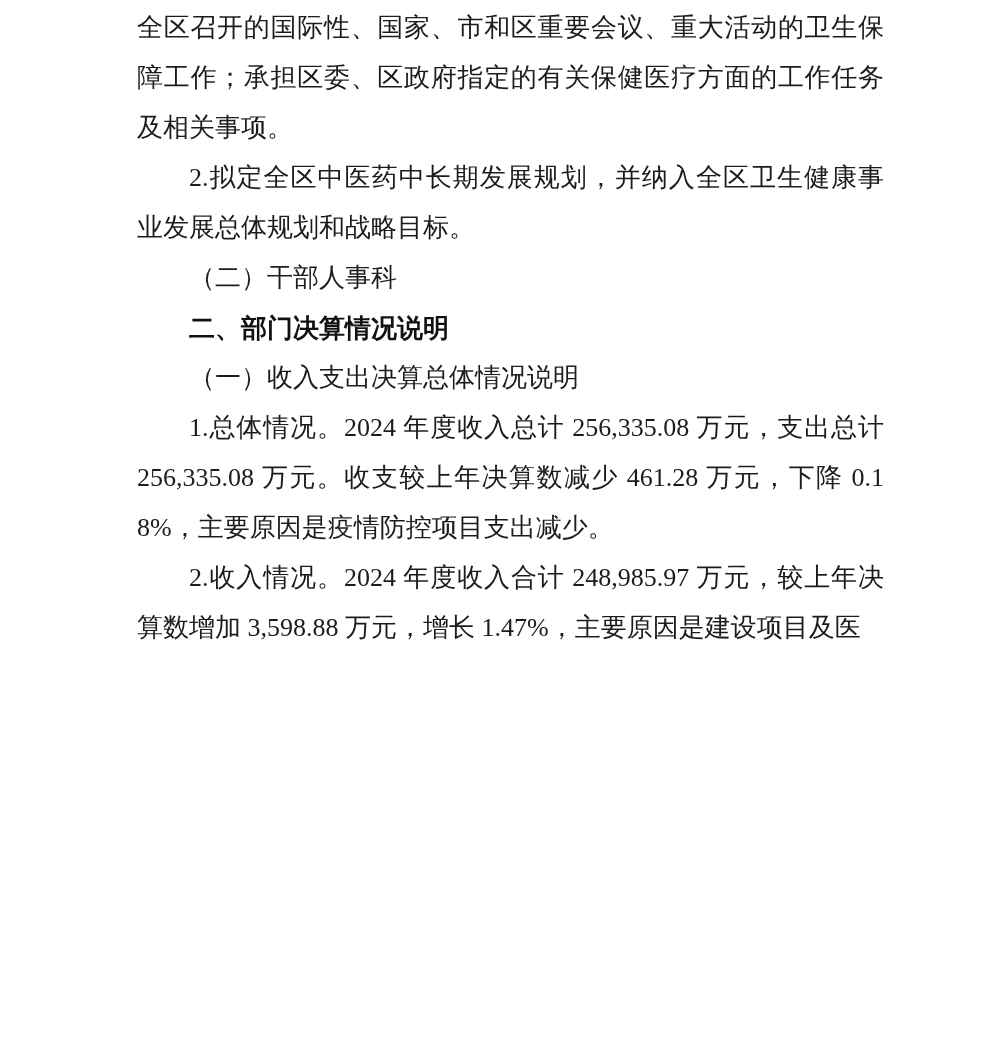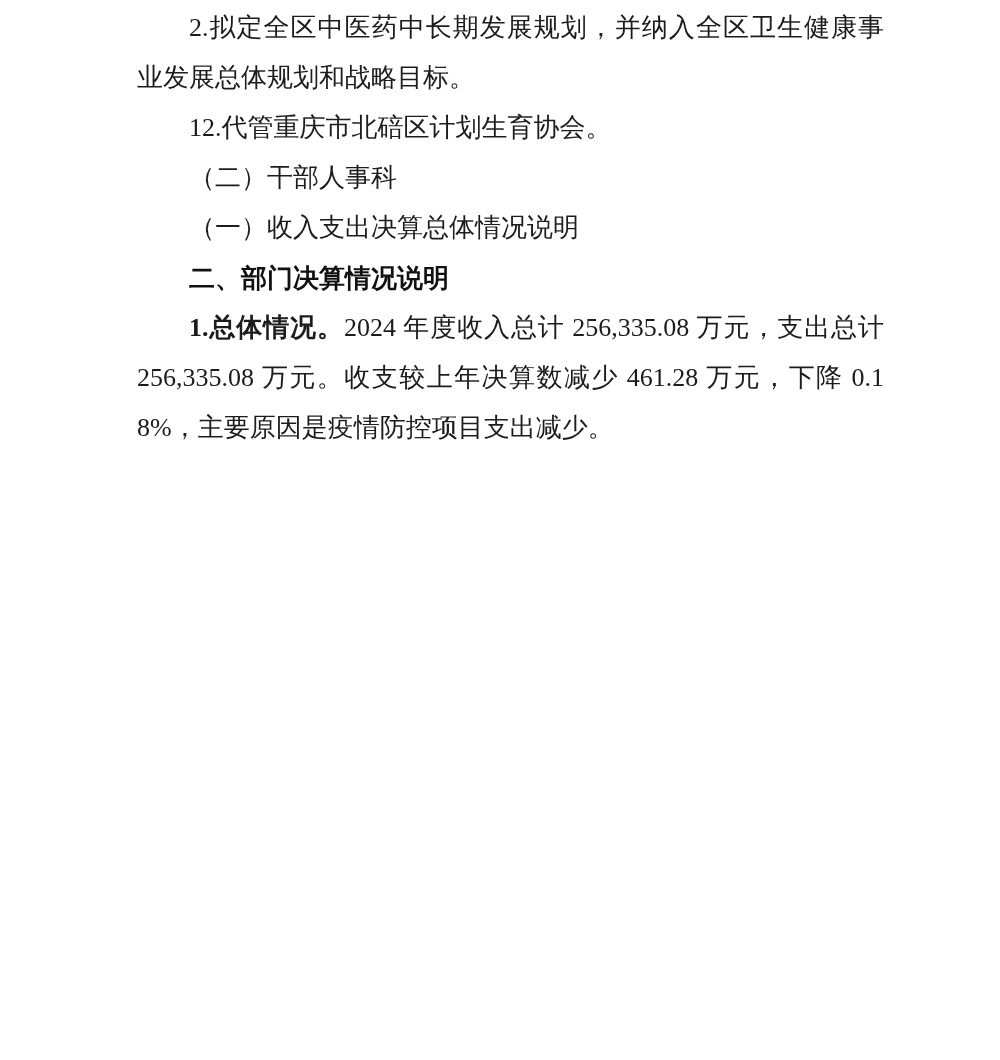--- a/index.html
+++ b/index.html
@@ -35,39 +35,40 @@
   .para.noindent {
     text-indent: 0;
   }
   .para.heading {
     font-family: "Liberation Sans", "DejaVu Sans", sans-serif;
     font-weight: bold;
     text-align: left;
     color: #111111;
   }
   .lead {
-    font-weight: bold;
+    font-weight: normal;
   }
 </style>
 </head>
 <body>
 
 <div class="page">
   <div class="text-block">
 
+    <p class="para noindent"><span>全区召开的国际性、国家、市和区重要会议、重大活动的卫生保障工作；承担区委、区政府指定的有关保健医疗方面的工作任务及相关事项。</span></p>
 
     <p class="para"><span>2.拟定全区中医药中长期发展规划，并纳入全区卫生健康事业发展总体规划和战略目标。</span></p>
 
-    <p class="para"><span>12.代管重庆市北碚区计划生育协会。</span></p>
 
 
     <p class="para"><span>（二）干部人事科</span></p>
 
 
+    <p class="para heading"><span>二、部门决算情况说明</span></p>
+
     <p class="para"><span>（一）收入支出决算总体情况说明</span></p>
-
-    <p class="para heading"><span>二、部门决算情况说明</span></p>
 
     <p class="para"><span class="lead">1.总体情况。</span><span>2024 年度收入总计 256,335.08 万元，支出总计 256,335.08 万元。收支较上年决算数减少 461.28 万元，下降 0.18%，主要原因是疫情防控项目支出减少。</span></p>
 
+    <p class="para"><span class="lead">2.收入情况。</span><span>2024 年度收入合计 248,985.97 万元，较上年决算数增加 3,598.88 万元，增长 1.47%，主要原因是建设项目及医</span></p>
 
   </div>
 </div>
 
 </body></html>

